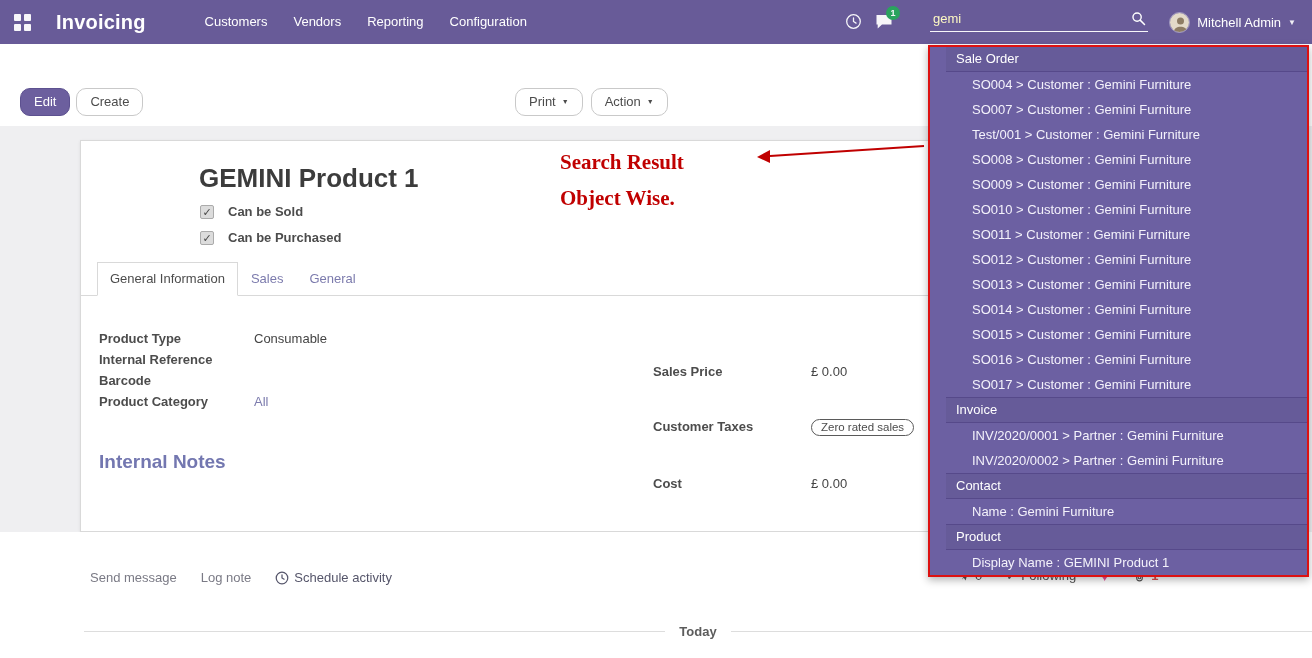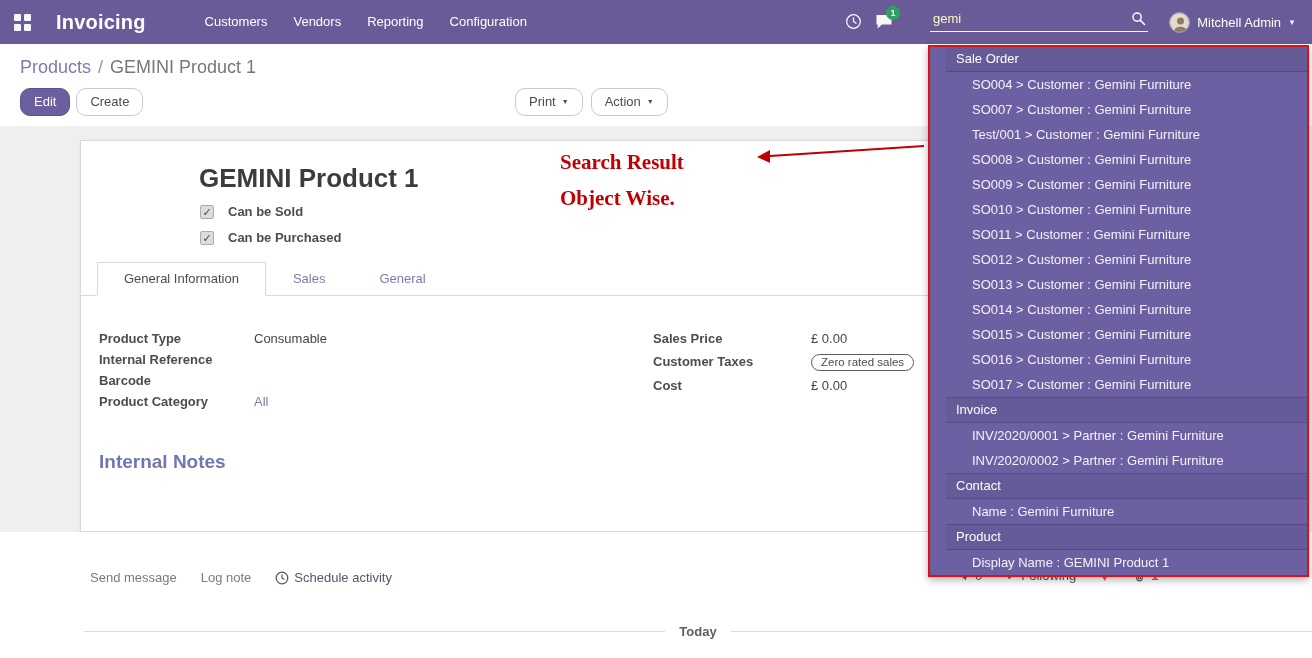--- a/index.html
+++ b/index.html
@@ -40,28 +40,28 @@
 
   
   .content-bg { position:absolute; top:126px; left:0; width:100%; height:406px; background:#efeff1; }
   .sheet { position:absolute; left:80px; top:140px; width:1152px; height:392px; background:#fff; border:1px solid #d9d9d9; box-shadow:0 1px 3px rgba(0,0,0,.08); }
   .sheet-title { position:absolute; left:118px; top:22px; font-size:26px; font-weight:bold; color:#3c3c3c; }
   .cb-list { position:absolute; left:119px; top:63px; }
   .cb-row { display:flex; align-items:center; margin-bottom:11px; }
   .cb { width:14px; height:14px; background:#dcdcdc; border:1px solid #ababab; border-radius:2px; font-size:11px; line-height:12px; text-align:center; color:#474747; cursor:pointer; flex-shrink:0; }
   .cb-label { margin-left:14px; font-size:13px; font-weight:bold; color:#4c4c4c; }
   .tabstrip { position:absolute; left:0; top:121px; width:100%; border-bottom:1px solid #d9d9d9; display:flex; padding-left:16px; }
-  .tab { padding:8px 26px 9px; font-size:13px; color:#7c7bad; cursor:pointer; border:1px solid transparent; margin-bottom:-1px; }
+  .tab { padding:8px 12px 9px; font-size:13px; color:#7c7bad; cursor:pointer; border:1px solid transparent; margin-bottom:-1px; }
   .tab.active { background:#fff; color:#4c4c4c; border-color:#d9d9d9 #d9d9d9 #fff; }
   .fields { position:absolute; top:190px; }
   .fields.left { left:18px; width:500px; }
   .fields.right { left:572px; width:430px; }
   .field-row { display:flex; margin-bottom:5px; min-height:16px; align-items:baseline; }
   .field-label { width:155px; flex-shrink:0; font-size:13px; font-weight:bold; color:#4c4c4c; }
-  .fields.right .field-label { width:158px; }
+  .fields.right .field-label { width:158px;margin-top:33px; }
   .field-value { font-size:13px; color:#444; }
   .field-value.link { color:#7c7bad; cursor:pointer; }
   .fields.right .field-row { margin-bottom:7px; }
   .tag { display:inline-block; border:1px solid #5a5a5a; border-radius:10px; padding:1px 9px 2px; font-size:11.5px; color:#4c4c4c; background:#fff; cursor:pointer; }
   .notes-heading { position:absolute; left:18px; top:310px; font-size:19px; font-weight:bold; color:#7377b0; }
 
   
   .annotation { position:absolute; left:560px; top:144px; z-index:5; font-family:"Liberation Serif", serif; font-size:21px; font-weight:600; color:#c00000; line-height:36px; }
   .arrow-svg { position:absolute; left:754px; top:138px; z-index:5; }
 
@@ -139,23 +139,20 @@
             <circle cx="12" cy="9" r="4" fill="#8d7c64"></circle>
             <path d="M4 23c0-4.6 3.6-7.2 8-7.2s8 2.6 8 7.2z" fill="#8d7c64"></path>
           </svg>
       </span>
       <span class="user-name">Mitchell Admin</span>
       <span class="nav-caret">▼</span>
     </div>
   </header>
 
   <div class="control-panel">
-    <div class="breadcrumb">
-      <a class="parent">Products</a><span class="sep">/</span><span class="current">GEMINI Product 1</span>
-    </div>
     <div class="btn-row-left">
       <button class="btn primary">Edit</button>
       <button class="btn">Create</button>
     </div>
     <div class="btn-row-center">
       <button class="btn">
           <span>Print</span>
           <span class="btn-caret">▼</span>
         </button>
       <button class="btn">

